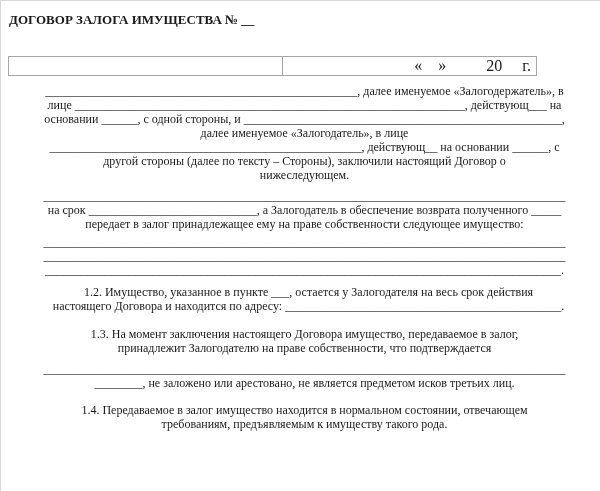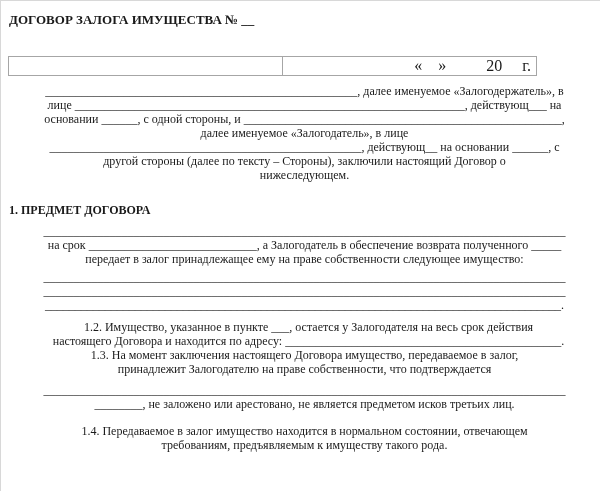--- a/index.html
+++ b/index.html
@@ -52,21 +52,21 @@
     white-space: pre;
     margin: 0;
     text-align: center;
   }
   .intro        { margin-top: 8px; }
   .heading      { margin-top: 21px; font-weight: bold; white-space: pre; }
   .clause-1-1   { margin-top: 13px; }
   .fill-1-1     { margin-top: 7px; }
   .blank-1-1    { margin-top: 4px; }
   .clause-1-2   { margin-top: 8px; margin-left: 8px; }
-  .clause-1-3   { }
+  .clause-1-3   { margin-top: 14px; }
   .fill-1-3     { margin-top: 7px; }
   .clause-1-4   { margin-top: 13px; }
 </style>
 </head>
 <body>
 
 <div class="page">
 
   <div class="title">ДОГОВОР ЗАЛОГА ИМУЩЕСТВА № __</div>
 
@@ -80,21 +80,20 @@
     </table>
 
   <div class="para intro">____________________________________________________, далее именуемое «Залогодержатель», в
 лице _________________________________________________________________, действующ___ на
 основании ______, с одной стороны, и _____________________________________________________,
 далее именуемое «Залогодатель», в лице
 ____________________________________________________, действующ__ на основании ______, с
 другой стороны (далее по тексту – Стороны), заключили настоящий Договор о
 нижеследующем.</div>
 
-  <div class="heading">1. ПРЕДМЕТ ДОГОВОРА</div>
 
 
   <div class="para fill-1-1">_______________________________________________________________________________________
 на срок ____________________________, а Залогодатель в обеспечение возврата полученного _____
 передает в залог принадлежащее ему на праве собственности следующее имущество:</div>
 
   <div class="para blank-1-1">_______________________________________________________________________________________
 _______________________________________________________________________________________
 ______________________________________________________________________________________.</div>
 

